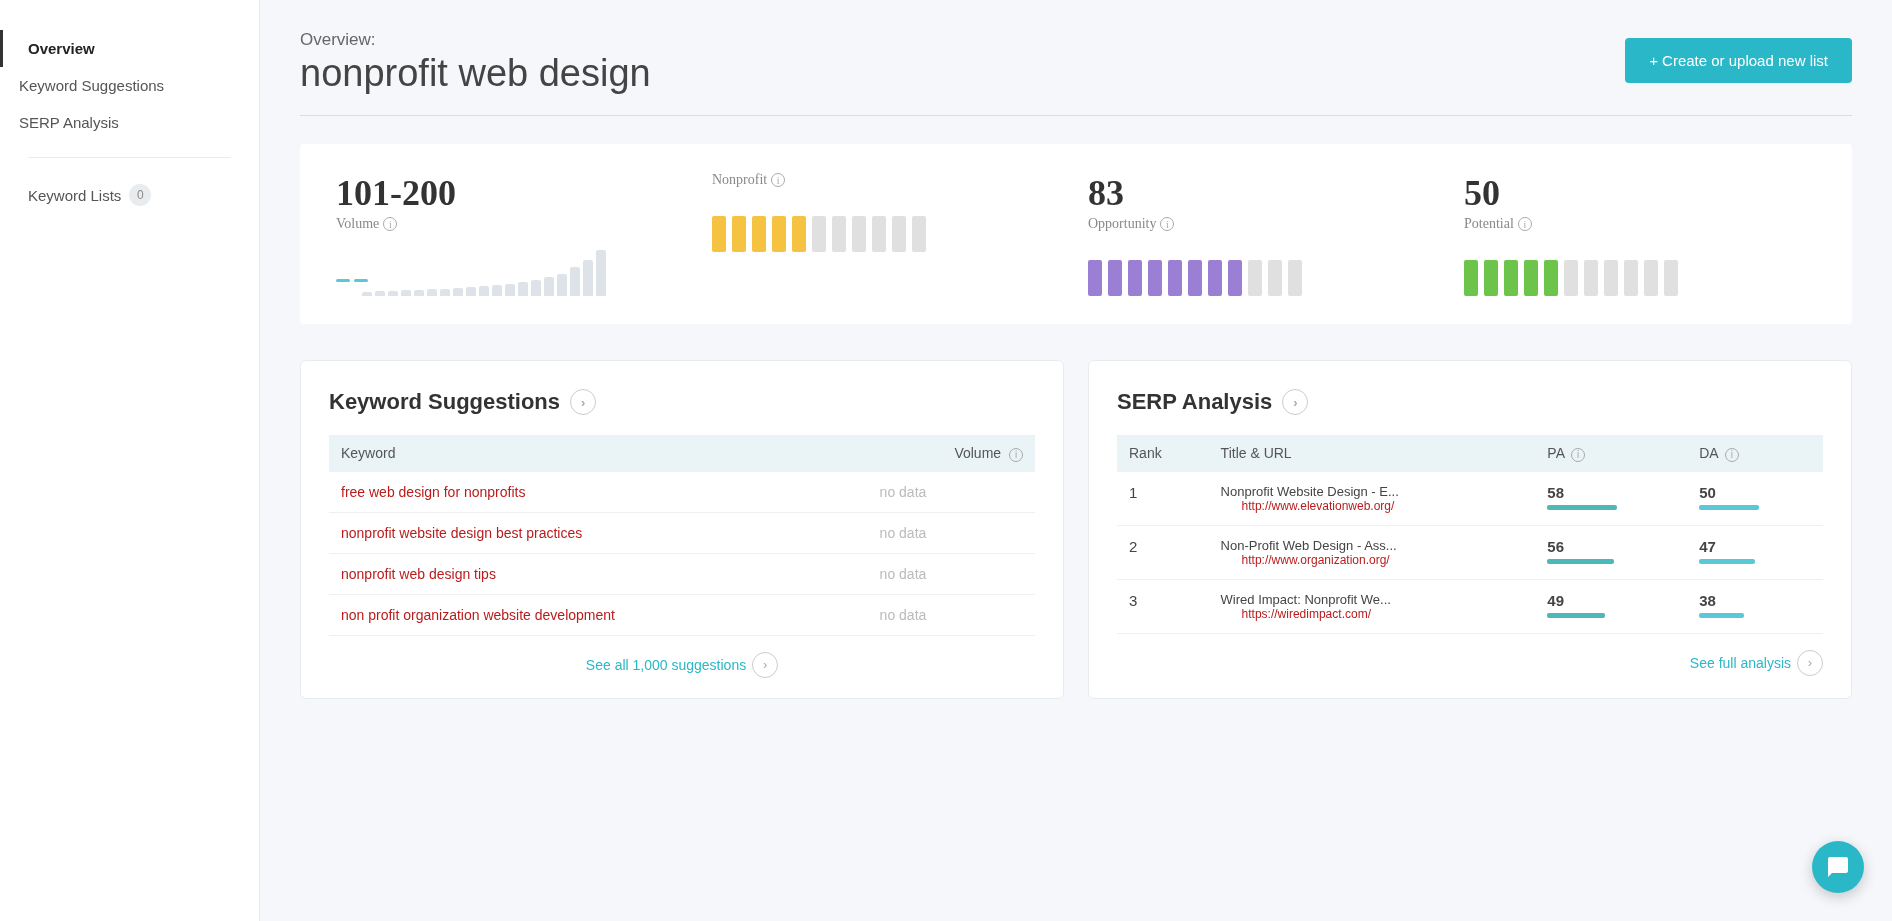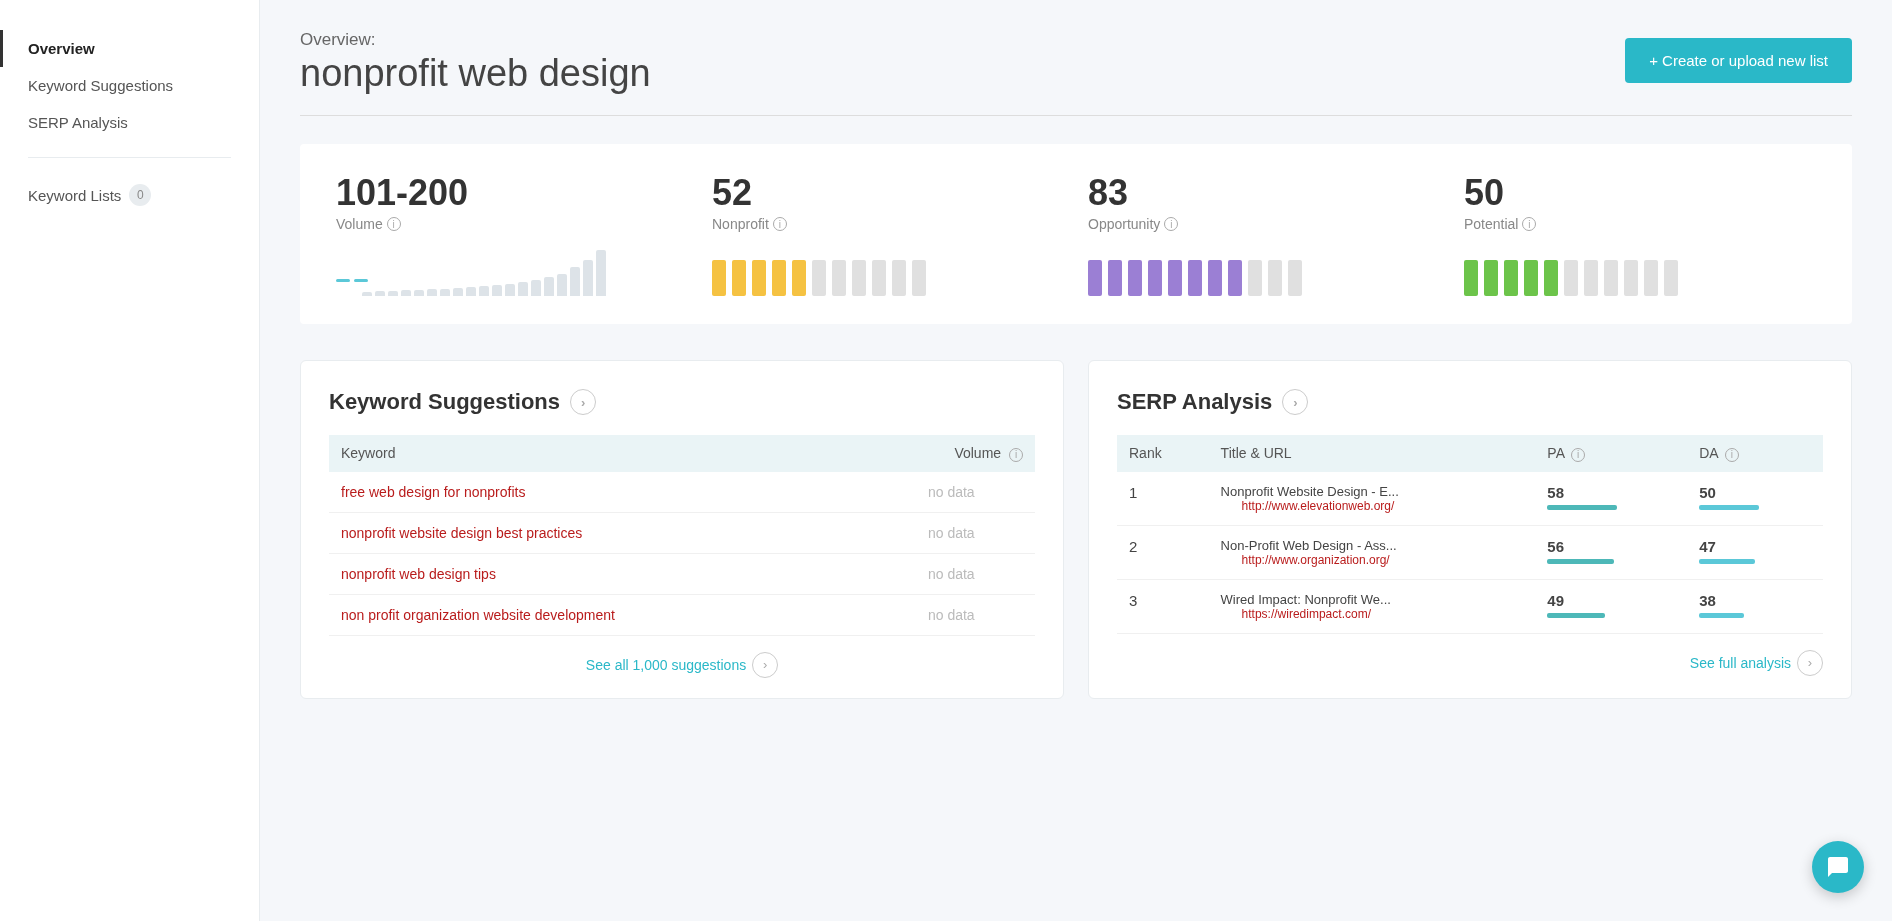--- a/index.html
+++ b/index.html
@@ -13,21 +13,21 @@
 
     
     .sidebar {
       width: 260px;
       min-width: 260px;
       background: #fff;
       border-right: 1px solid #e8ecef;
       padding: 30px 0;
     }
     .sidebar-item {
-      padding: 10px 28px;
+      padding: 10px 19px;
       cursor: pointer;
       font-size: 15px;
       color: #555;
     }
     .sidebar-item.active {
       border-left: 3px solid #333;
       font-weight: 600;
       color: #222;
       padding-left: 25px;
     }
@@ -101,20 +101,21 @@
     }
 
     
     .metrics-row {
       display: flex;
       gap: 24px;
       margin-bottom: 36px;
       background: #fff;
       padding: 28px 36px;
       border-radius: 4px;
+      font-family: Liberation Serif, serif;
     }
     .metric {
       flex: 1;
     }
     .metric-value {
       font-size: 36px;
       font-weight: 700;
       color: #333;
       margin-bottom: 2px;
     }
@@ -205,21 +206,21 @@
     .kw-table tbody tr {
       border-bottom: 1px solid #f0f0f0;
     }
     .kw-table tbody td {
       padding: 12px 12px;
       color: #b91c1c;
       font-weight: 500;
     }
     .kw-table tbody td.no-data {
       color: #bbb;
-      text-align: center;
+      text-align: left;
       font-weight: 400;
     }
 
     .see-all {
       text-align: center;
       margin-top: 16px;
       font-size: 14px;
       color: #2ab8c8;
       cursor: pointer;
       display: flex;
@@ -351,21 +352,20 @@
           <div class="bar" style="height: 35.7778px; background-color: rgb(221, 227, 232); width: 10px;"></div>
           <div class="bar" style="height: 46px; background-color: rgb(221, 227, 232); width: 10px;"></div>
           <div style="position: absolute; bottom: 14px; left: 0px; display: flex; gap: 4px;">
             <div style="width:14px;height:3px;background:#5bc8d8;border-radius:2px;"></div>
             <div style="width:14px;height:3px;background:#5bc8d8;border-radius:2px;"></div>
           </div>
         </div>
     </div>
 
     <div class="metric">
-      <div class="metric-value">52</div>
       <div class="metric-label">
         <span>Nonprofit</span>
         <span class="info-icon">i</span>
       </div>
       <div class="bar-chart" id="difficulty-chart">
           <div style="width: 14px; height: 36px; border-radius: 2px; background: rgb(245, 194, 66); margin-right: 3px;"></div>
           <div style="width: 14px; height: 36px; border-radius: 2px; background: rgb(245, 194, 66); margin-right: 3px;"></div>
           <div style="width: 14px; height: 36px; border-radius: 2px; background: rgb(245, 194, 66); margin-right: 3px;"></div>
           <div style="width: 14px; height: 36px; border-radius: 2px; background: rgb(245, 194, 66); margin-right: 3px;"></div>
           <div style="width: 14px; height: 36px; border-radius: 2px; background: rgb(245, 194, 66); margin-right: 3px;"></div>

